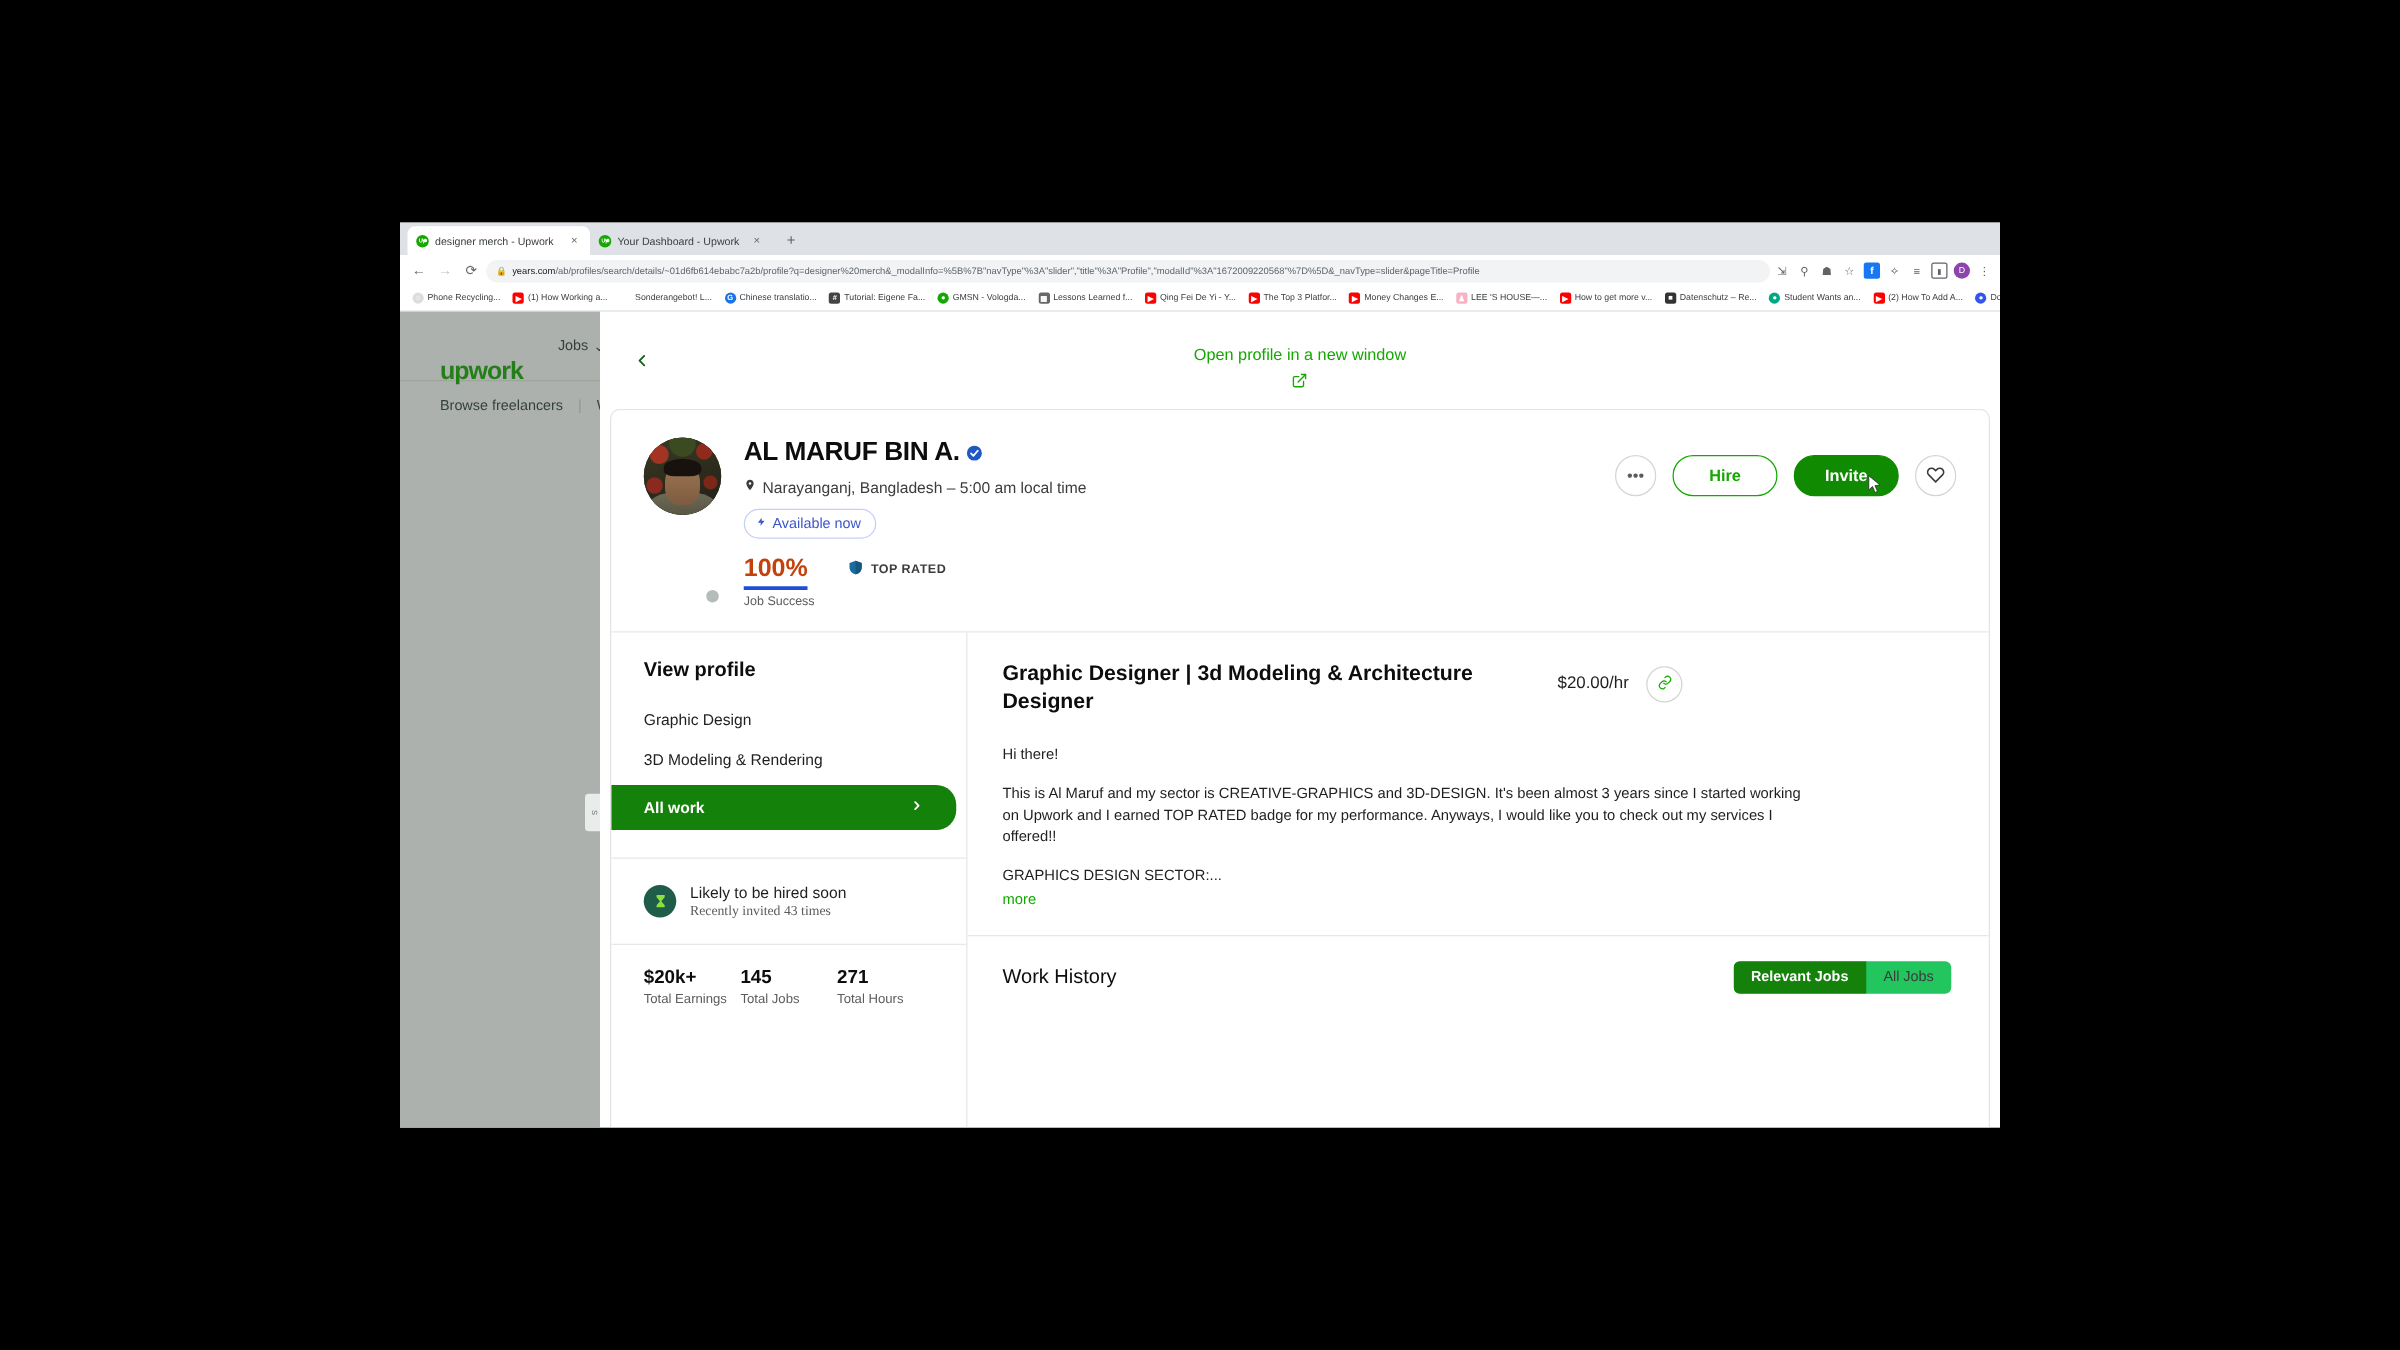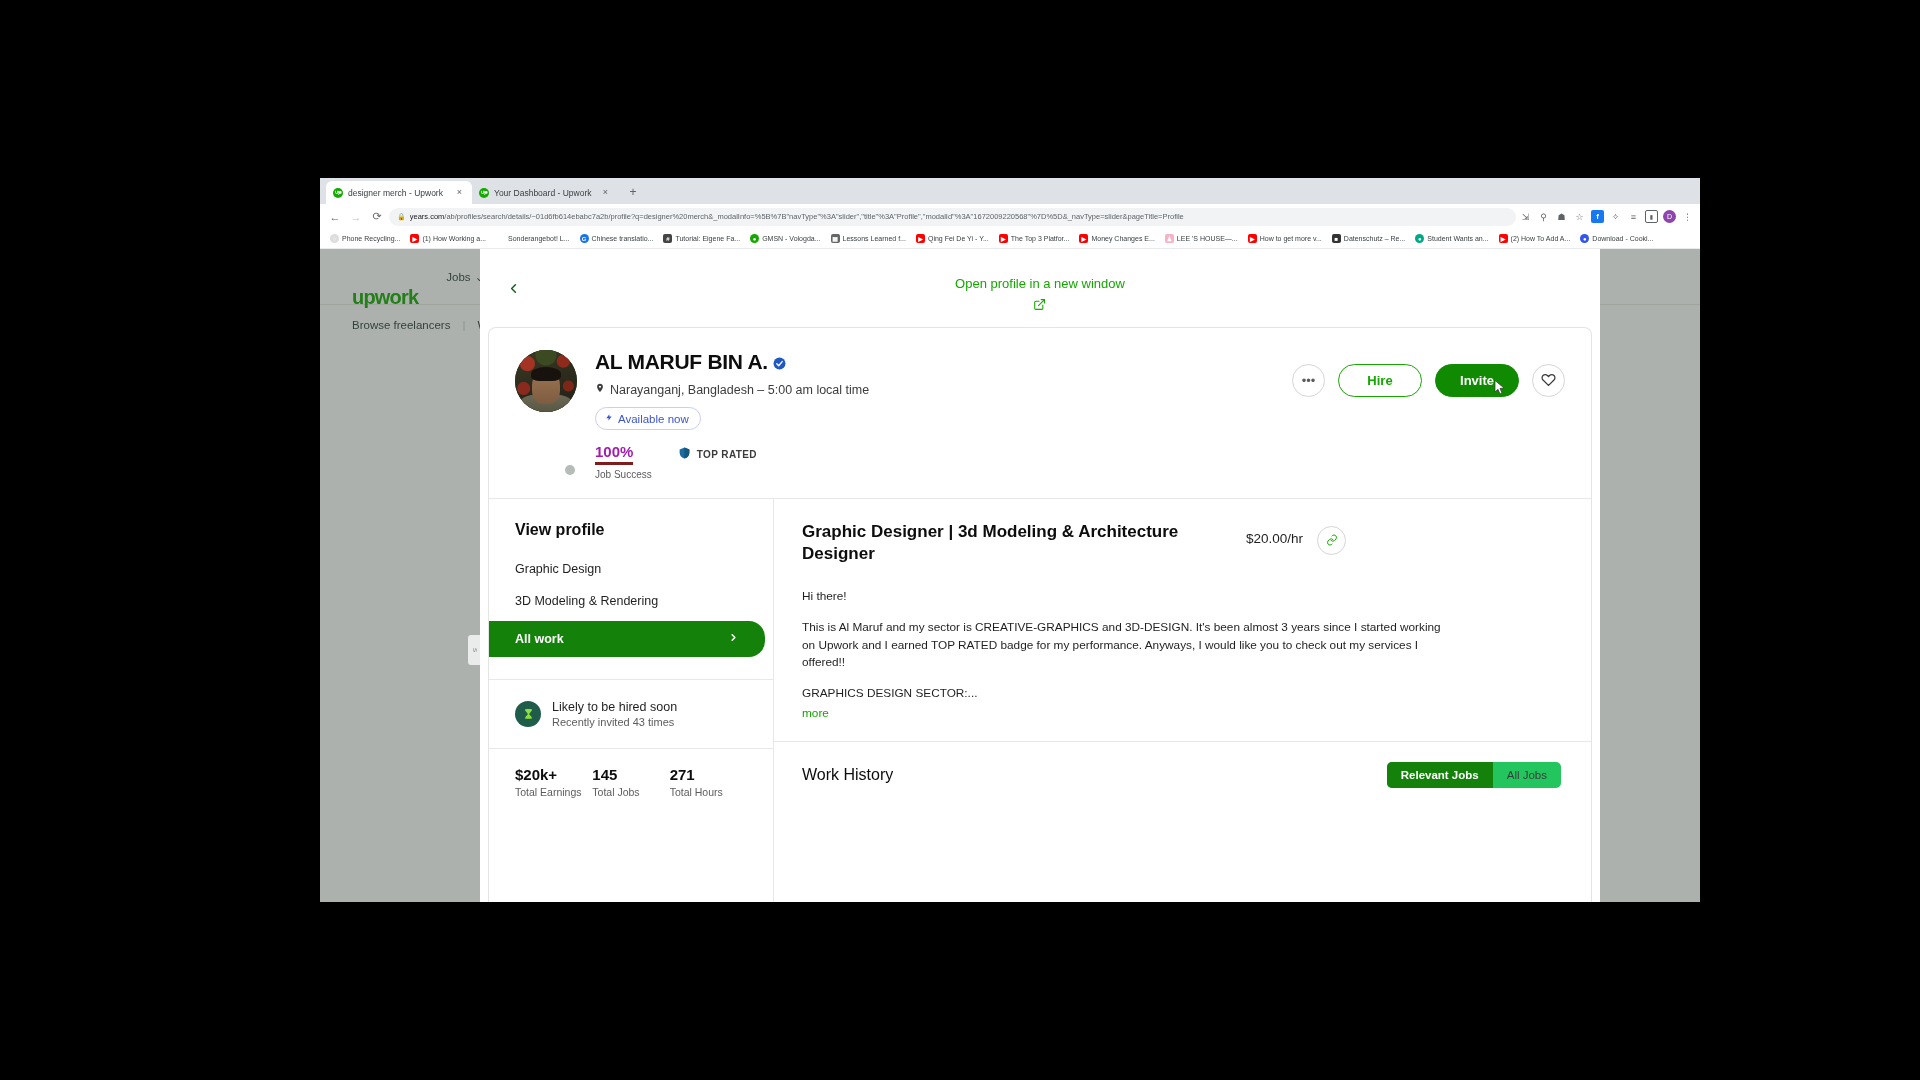--- a/index.html
+++ b/index.html
@@ -7,21 +7,21 @@
     width: 1920px; height: 1080px;
     background: #000;
     font-family: "Liberation Sans", sans-serif;
     overflow: hidden;
   }
 
   
   #browser-window {
     position: absolute;
     left: 320px; top: 178px;
-    width: 1380px; height: 724px;
+    width: 1280px; height: 724px;
     background: #ffffff;
     overflow: hidden;
   }
 
   
   .tabstrip {
     height: 26px; background: #dee1e6;
     display: flex; align-items: flex-end; padding-left: 6px;
     position: relative;
   }
@@ -236,23 +236,23 @@
   .p-loc svg { width: 10px; height: 12px; flex: 0 0 auto; }
   .avail-pill {
     margin-top: 10px; display: inline-flex; align-items: center; gap: 5px;
     border: 1px solid #c5d0f5; border-radius: 14px;
     padding: 4px 11px 4px 9px; font-size: 11.5px; color: #3c55c9;
   }
   .avail-pill svg { width: 8px; height: 11px; }
   .p-stats { margin-top: 13px; display: flex; align-items: flex-start; gap: 26px; }
   .jss { }
   .jss-pct {
-    font-size: 15px; font-weight: 700; color: #a21caf;
+    font-size: 20px; font-weight: 700; color: #c2410c;
     padding-bottom: 2px;
-    border-bottom: 3px solid #7f1d1d; display: inline-block;
+    border-bottom: 3px solid #1d4ed8; display: inline-block;
   }
   .jss-lab { font-size: 10px; color: #5c5c5c; margin-top: 4px; }
   .toprated { display: flex; align-items: center; gap: 6px; padding-top: 3px; }
   .toprated svg { width: 13px; height: 14px; }
   .toprated span {
     font-size: 10px; font-weight: 700; color: #3b3b3b; letter-spacing: 0.4px;
   }
   .p-actions {
     position: absolute; right: 26px; top: 36px;
     display: flex; align-items: center; gap: 13px;
@@ -309,21 +309,21 @@
     padding: 20px 26px; border-top: 1px solid #e8e8e8;
     margin-top: 22px;
   }
   .likely-ico {
     width: 26px; height: 26px; border-radius: 50%;
     background: #1f5c4a; display: flex; align-items: center;
     justify-content: center; flex: 0 0 auto;
   }
   .likely-ico svg { width: 13px; height: 15px; }
   .likely-t1 { font-size: 12.5px; color: #1f1f1f; }
-  .likely-t2 { font-size: 11px; color: #5c5c5c; margin-top: 2px; }
+  .likely-t2 { font-size: 11px; color: #5c5c5c; margin-top: 2px; font-family: Liberation Serif, serif; }
   .stats-row {
     display: flex; padding: 17px 26px 20px 26px;
     border-top: 1px solid #e8e8e8; gap: 0;
   }
   .stat { flex: 1 1 0; }
   .stat-v { font-size: 15px; font-weight: 700; color: #0d0d0d; }
   .stat-l { font-size: 10.5px; color: #5c5c5c; margin-top: 3px; }
 
   .col-right { flex: 1 1 auto; min-width: 0; display: flex; flex-direction: column; }
   .svc {

